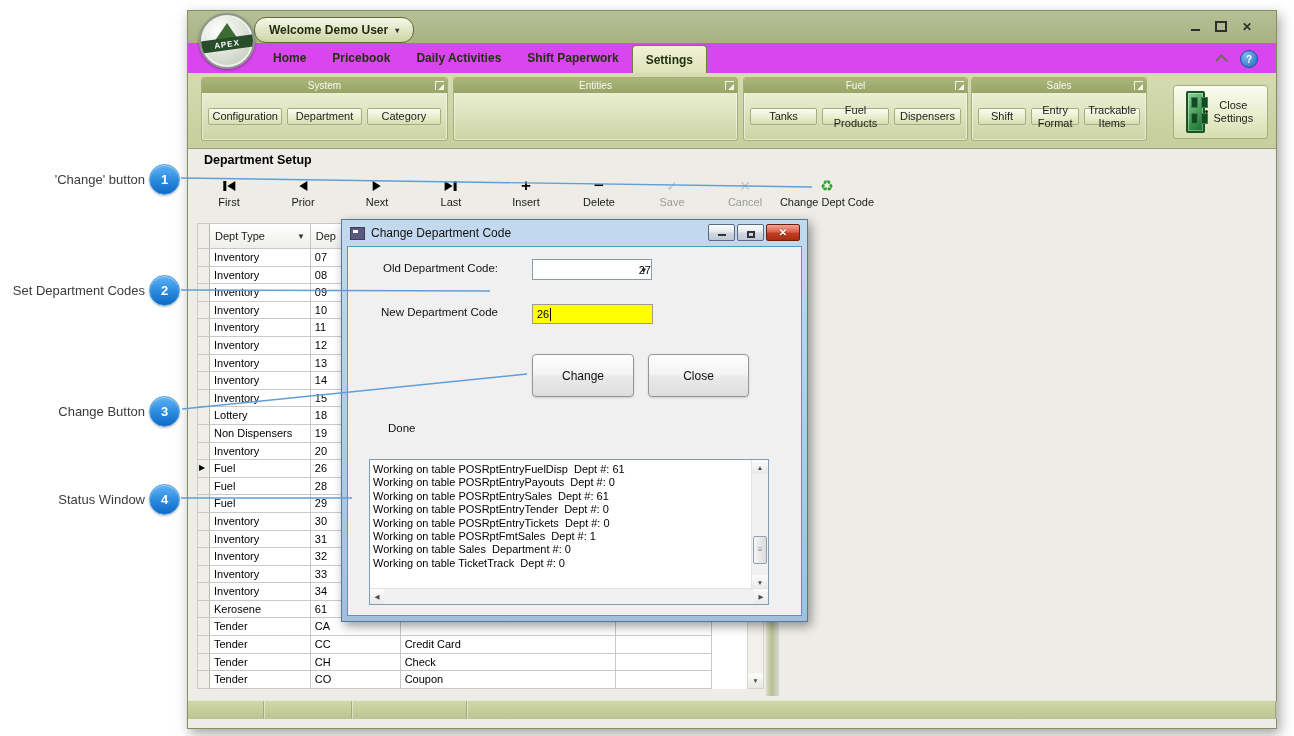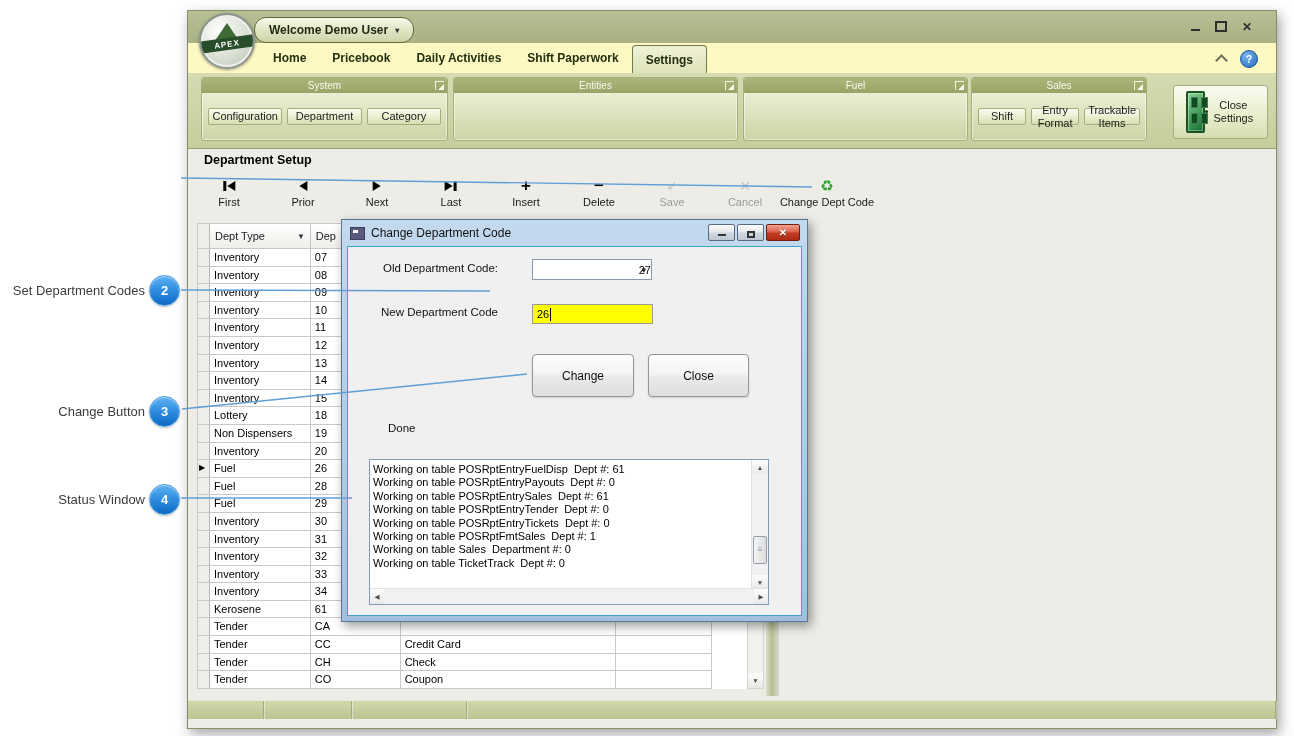--- a/index.html
+++ b/index.html
@@ -30,21 +30,21 @@
   .logo .mtn{position:absolute;left:50%;top:8px;transform:translateX(-50%);width:0;height:0;
     border-left:15px solid transparent;border-right:15px solid transparent;border-bottom:22px solid #3e6b34;}
   .logo .band{position:absolute;left:-6px;right:-6px;top:23px;height:12px;background:#274d2a;
     transform:rotate(-8deg);display:flex;align-items:center;justify-content:center;}
   .logo .band span{color:#fff;font-size:8px;font-weight:bold;letter-spacing:1px;}
   .welcome{position:absolute;left:66px;top:6px;height:24px;padding:0 14px;z-index:35;
     border:1px solid #5f6a3c;border-radius:12px;display:flex;align-items:center;gap:7px;
     background:linear-gradient(#f7f8ea,#dfe4c2 55%,#cdd4a8);font-size:12px;font-weight:bold;color:#1f2a10;}
   .welcome .dd{font-size:8px;color:#333;}
   
-  .tabrow{position:absolute;left:0;top:32px;right:0;height:30px;background:#fef9c3;}
+  .tabrow{position:absolute;left:0;top:32px;right:0;height:30px;background:#d946ef;}
   #tab-strip{position:absolute;left:72px;top:0;height:30px;display:flex;align-items:stretch;}
   .tab{display:flex;align-items:center;padding:0 13px;font-size:12px;font-weight:bold;color:#243012;}
   .tab.active{background:linear-gradient(#f0f2d8,#dee2b8);border:1px solid #707b46;border-bottom:none;
     border-radius:4px 4px 0 0;margin-top:2px;}
   .ribbon-right{position:absolute;right:18px;top:7px;display:flex;gap:14px;align-items:center;}
   .chev{width:7px;height:7px;border-left:2px solid #6e6e54;border-top:2px solid #6e6e54;
     transform:rotate(45deg);margin-top:3px;}
   .help{width:16px;height:16px;border-radius:50%;background:radial-gradient(circle at 35% 30%,#7fb7ef,#1f69be);
     border:1px solid #18559e;color:#fff;font-size:10px;font-weight:bold;display:flex;align-items:center;justify-content:center;}
   
@@ -151,20 +151,24 @@
   .lbv .sbtn{left:0;right:0;height:14px;} .lbv .up{top:0;} .lbv .down{bottom:0;}
   .lbh .sbtn{top:0;bottom:0;width:14px;} .lbh .left{left:0;} .lbh .right{right:0;}
   .vthumb{position:absolute;left:1px;right:1px;top:76px;height:26px;border:1px solid #95a0ac;border-radius:2px;
     background:linear-gradient(90deg,#f4f4f4,#dcdcdc);display:flex;align-items:center;justify-content:center;
     font-size:8px;color:#7f8a95;line-height:4px;}
 </style>
 </head>
 <body>
 
 <div id="callouts">
+    <div class="callout" style="top:164px">
+      <span class="callout-label">'Change' button</span>
+      <span class="callout-badge">1</span>
+    </div>
     <div class="callout" style="top:275px">
       <span class="callout-label">Set Department Codes</span>
       <span class="callout-badge">2</span>
     </div>
     <div class="callout" style="top:396px">
       <span class="callout-label">Change Button</span>
       <span class="callout-badge">3</span>
     </div>
     <div class="callout" style="top:484px">
       <span class="callout-label">Status Window</span>
@@ -223,20 +227,25 @@
         <div class="rgroup" style="left:265px;width:285px">
           <div class="rg-head">
             <span class="rg-title">Entities</span>
             <span class="rg-launcher"></span>
           </div>
         </div>
         <div class="rgroup" style="left:555px;width:225px">
           <div class="rg-head">
             <span class="rg-title">Fuel</span>
             <span class="rg-launcher"></span>
+          </div>
+          <div class="rg-body">
+            <div class="rbtn">Tanks</div>
+            <div class="rbtn">Fuel Products</div>
+            <div class="rbtn">Dispensers</div>
           </div>
         </div>
         <div class="rgroup" style="left:783px;width:176px">
           <div class="rg-head">
             <span class="rg-title">Sales</span>
             <span class="rg-launcher"></span>
           </div>
           <div class="rg-body">
             <div class="rbtn">Shift</div>
             <div class="rbtn">Entry Format</div>

